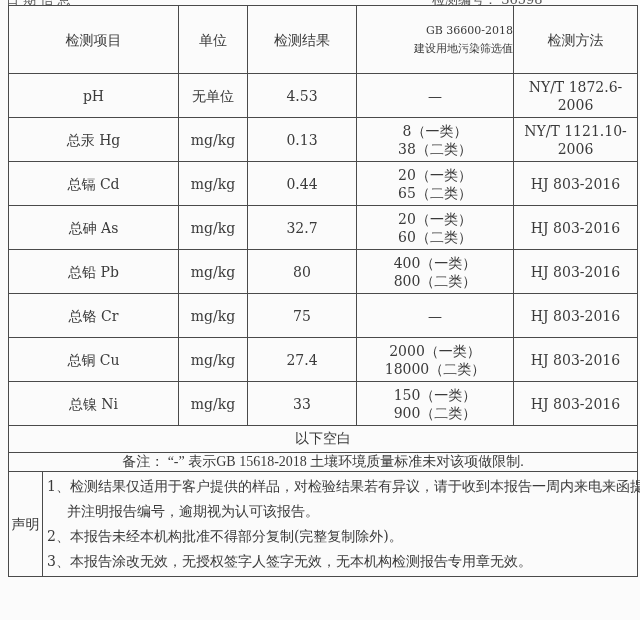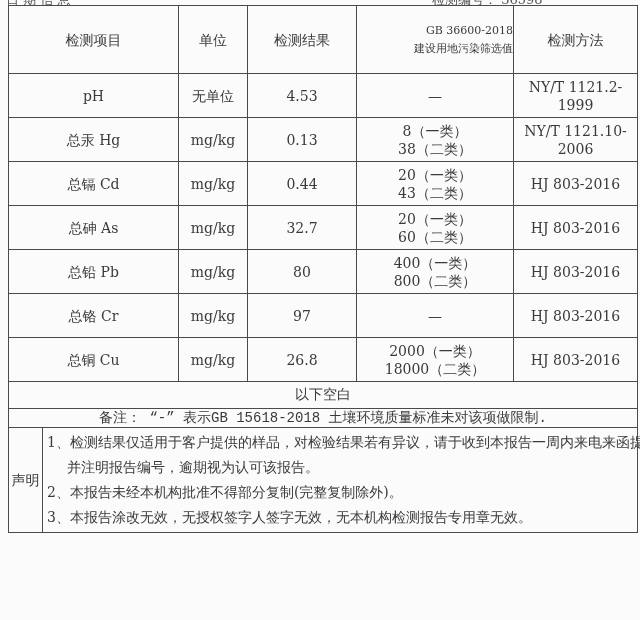--- a/index.html
+++ b/index.html
@@ -24,21 +24,21 @@
   table.main td {
     border: 1.3px solid #4a4a4a;
     text-align: center; vertical-align: middle;
     font-size: 14px; padding: 0; line-height: 18px;
   }
   .hdr td { height: 67px; font-size: 15px; }
   .hdr .std { font-size: 11px; line-height: 18px; text-align: right; }
   .row td { height: 43px; }
   .lim { font-size: 12.5px; line-height: 17px; }
   .blank td { height: 26px; font-size: 15px; font-family: Liberation Serif, serif; }
-  .note td { height: 17px; text-align: left; font-size: 12.5px; padding-left: 2px; font-family: Liberation Mono, monospace; white-space: nowrap; }
+  .note td { height: 17px; text-align: left; font-size: 12.5px; padding-left: 2px; font-family: Liberation Serif, serif; white-space: nowrap; }
   .decl-label { font-size: 13px; }
   .decl-body { text-align: left !important; font-size: 12.5px; padding: 2px 0 2px 4px !important; }
   .decl-body div { line-height: 25px; white-space: nowrap; }
   .decl-body .indent { padding-left: 20px; }
 </style>
 </head>
 <body>
 
 <div class="topline">
   <span class="l">日   期   信   息</span>
@@ -66,39 +66,39 @@
     <td>检测方法</td>
   </tr>
 
   <tr class="row">
     <td colspan="2">pH</td>
     <td>无单位</td>
     <td>4.53</td>
     <td class="lim">
           <div>—</div>
         </td>
-    <td>NY/T 1121.2-1999</td>
+    <td>NY/T 1872.6-2006</td>
   </tr>
   <tr class="row">
     <td colspan="2">总汞 Hg</td>
     <td>mg/kg</td>
     <td>0.13</td>
     <td class="lim">
           <div>8（一类）</div>
           <div>38（二类）</div>
         </td>
     <td>NY/T 1121.10-2006</td>
   </tr>
   <tr class="row">
     <td colspan="2">总镉 Cd</td>
     <td>mg/kg</td>
     <td>0.44</td>
     <td class="lim">
           <div>20（一类）</div>
-          <div>43（二类）</div>
+          <div>65（二类）</div>
         </td>
     <td>HJ 803-2016</td>
   </tr>
   <tr class="row">
     <td colspan="2">总砷 As</td>
     <td>mg/kg</td>
     <td>32.7</td>
     <td class="lim">
           <div>20（一类）</div>
           <div>60（二类）</div>
@@ -111,33 +111,43 @@
     <td>80</td>
     <td class="lim">
           <div>400（一类）</div>
           <div>800（二类）</div>
         </td>
     <td>HJ 803-2016</td>
   </tr>
   <tr class="row">
     <td colspan="2">总铬 Cr</td>
     <td>mg/kg</td>
-    <td>97</td>
+    <td>75</td>
     <td class="lim">
           <div>—</div>
         </td>
     <td>HJ 803-2016</td>
   </tr>
   <tr class="row">
     <td colspan="2">总铜 Cu</td>
     <td>mg/kg</td>
-    <td>26.8</td>
+    <td>27.4</td>
     <td class="lim">
           <div>2000（一类）</div>
           <div>18000（二类）</div>
+        </td>
+    <td>HJ 803-2016</td>
+  </tr>
+  <tr class="row">
+    <td colspan="2">总镍 Ni</td>
+    <td>mg/kg</td>
+    <td>33</td>
+    <td class="lim">
+          <div>150（一类）</div>
+          <div>900（二类）</div>
         </td>
     <td>HJ 803-2016</td>
   </tr>
 
   <tr class="blank">
     <td colspan="6">以下空白</td>
   </tr>
   <tr class="note">
     <td colspan="6">备注：  “-” 表示GB 15618-2018 土壤环境质量标准未对该项做限制.</td>
   </tr>

